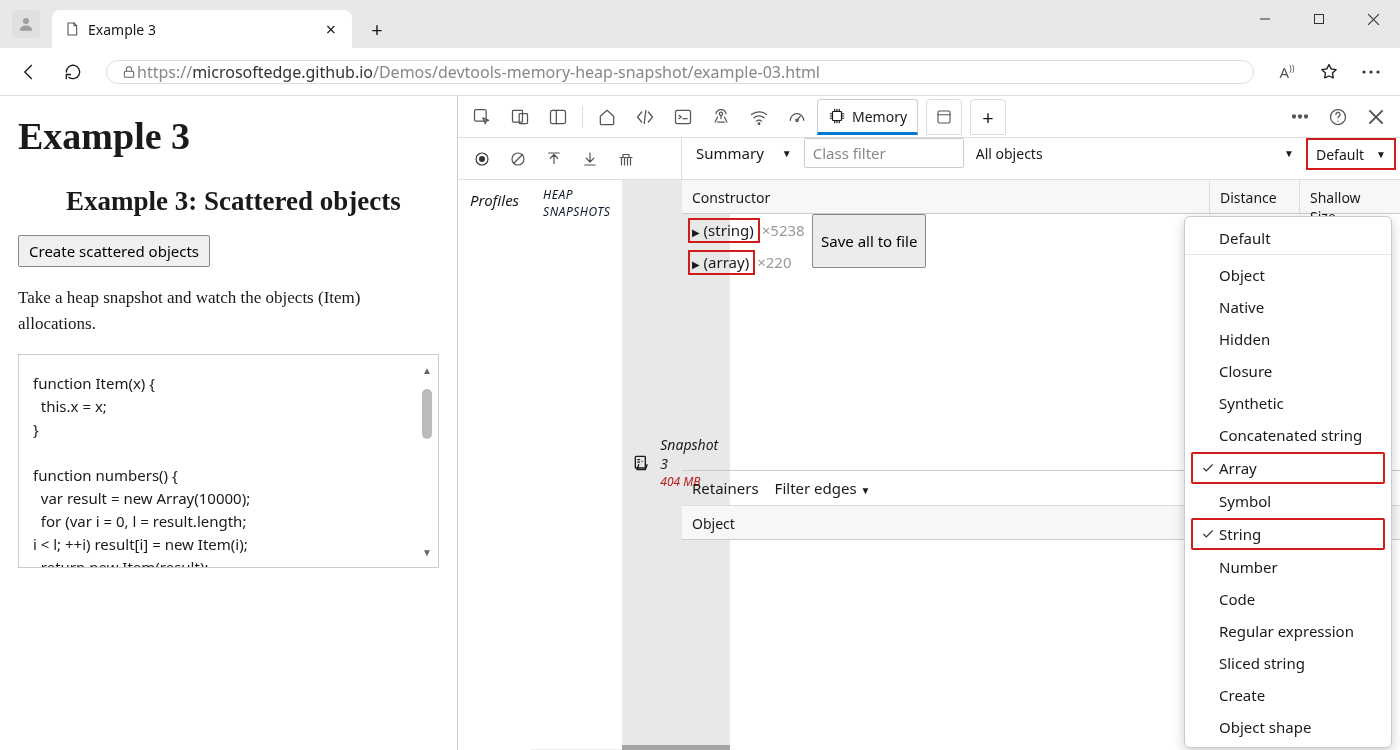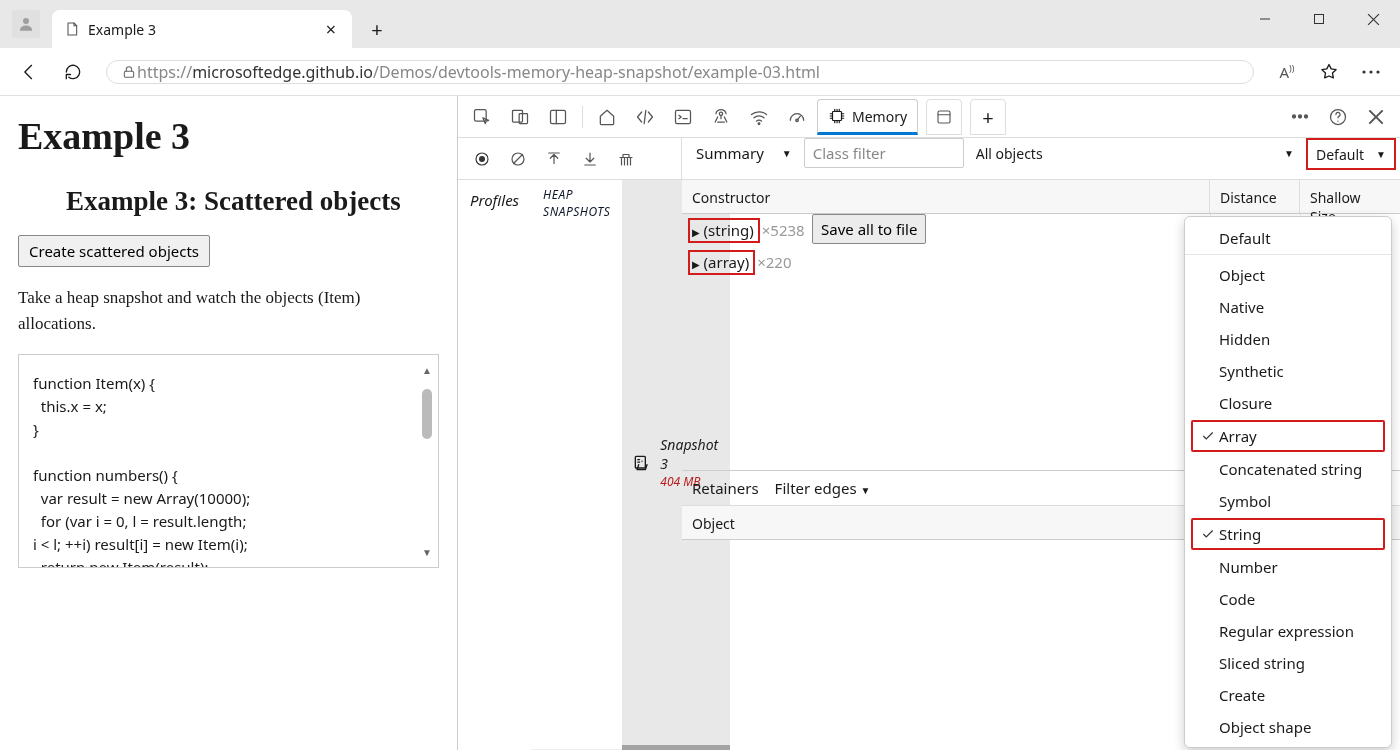--- a/index.html
+++ b/index.html
@@ -78,21 +78,21 @@
 .gh-ssize { width:100px; text-align:left;}
 
 .grid-row { display:flex; align-items:center; height:32px; font-size:15px;}
 .gr-con { flex:1; display:flex; align-items:center; padding-left:6px; position:relative;}
 .gr-con .tri { font-size:10px;}
 .gr-con .name-box { padding:0 4px 1px 2px;}
 .gr-con .count { color:#999; margin-left:2px;}
 .gr-dist { width:90px; text-align:right; padding-right:12px; border-left:1px solid #eee; height:100%; display:flex; align-items:center; justify-content:flex-end;}
 .gr-ssize { width:100px; text-align:right; padding-right:8px; border-left:1px solid #eee; height:100%; display:flex; align-items:center; justify-content:flex-end; white-space:nowrap;}
 
-.save-btn { position:absolute; left:130px; top:0px; background:#ececec; border:1px solid #888; padding:4px 8px; font-size:15px; border-radius:2px;}
+.save-btn { position:absolute; left:130px; top:0px; background:#ececec; border:1px solid #888; padding:16px 8px; font-size:15px; border-radius:2px;}
 
 .retainers-bar { height:36px; border-top:1px solid #ccc; border-bottom:1px solid #ddd; display:flex; align-items:center; padding:0 10px; gap:16px; font-size:15px; margin-top:auto;}
 .retainers-grid-hdr { display:flex; background:#f7f7f7; border-bottom:1px solid #ccc; height:34px; font-size:14px;}
 .rg-obj { flex:1; padding:8px 10px; border-right:1px solid #ddd;}
 .rg-dist { width:96px; padding:8px 10px; border-right:1px solid #ddd; display:flex; align-items:center; gap:4px;}
 .rg-ssize { width:100px; padding:8px 10px;}
 .retainers-empty { flex:0 0 210px; }
 
 
 .filter-menu { position:absolute; right:8px; top:36px; width:208px; background:#fff; border:1px solid #ccc; box-shadow:0 4px 12px rgba(0,0,0,0.2); border-radius:6px; padding:4px 0; z-index:50;}
@@ -430,40 +430,40 @@
               <div class="fm-item">
                 <span class="fm-check"></span>
                 <span class="fm-text">Native</span>
               </div>
               <div class="fm-item">
                 <span class="fm-check"></span>
                 <span class="fm-text">Hidden</span>
               </div>
               <div class="fm-item">
                 <span class="fm-check"></span>
+                <span class="fm-text">Closure</span>
+              </div>
+              <div class="fm-item">
+                <span class="fm-check"></span>
                 <span class="fm-text">Synthetic</span>
               </div>
               <div class="fm-item">
                 <span class="fm-check"></span>
-                <span class="fm-text">Closure</span>
+                <span class="fm-text">Concatenated string</span>
               </div>
               <div class="fm-item" style="outline: rgb(210, 28, 28) solid 2px; outline-offset: -2px; border-radius: 2px; margin: 1px 6px; padding-left: 6px;">
                 <span class="fm-check">
                   <svg width="14" height="14" viewBox="0 0 24 24">
                     <path d="M4 12l5 5L20 6"></path>
                   </svg>
                 </span>
                 <span class="fm-text">Array</span>
               </div>
               <div class="fm-item">
                 <span class="fm-check"></span>
-                <span class="fm-text">Concatenated string</span>
-              </div>
-              <div class="fm-item">
-                <span class="fm-check"></span>
                 <span class="fm-text">Symbol</span>
               </div>
               <div class="fm-item" style="outline: rgb(210, 28, 28) solid 2px; outline-offset: -2px; border-radius: 2px; margin: 1px 6px; padding-left: 6px;">
                 <span class="fm-check">
                   <svg width="14" height="14" viewBox="0 0 24 24">
                     <path d="M4 12l5 5L20 6"></path>
                   </svg>
                 </span>
                 <span class="fm-text">String</span>
               </div>

